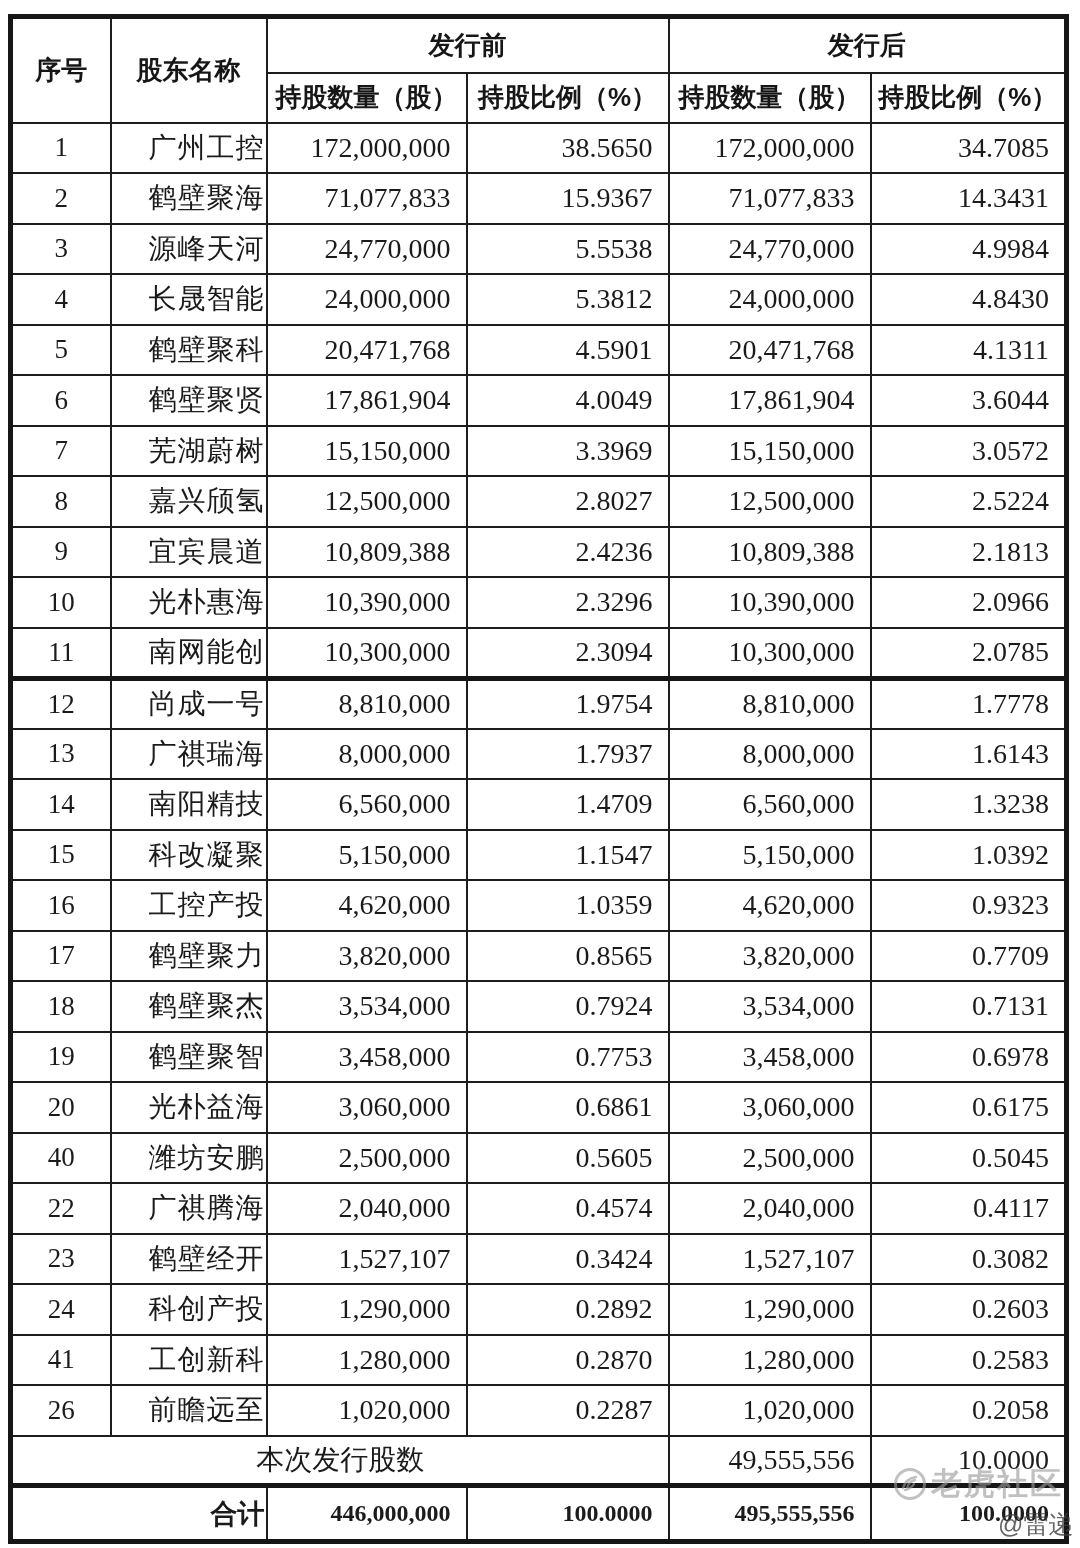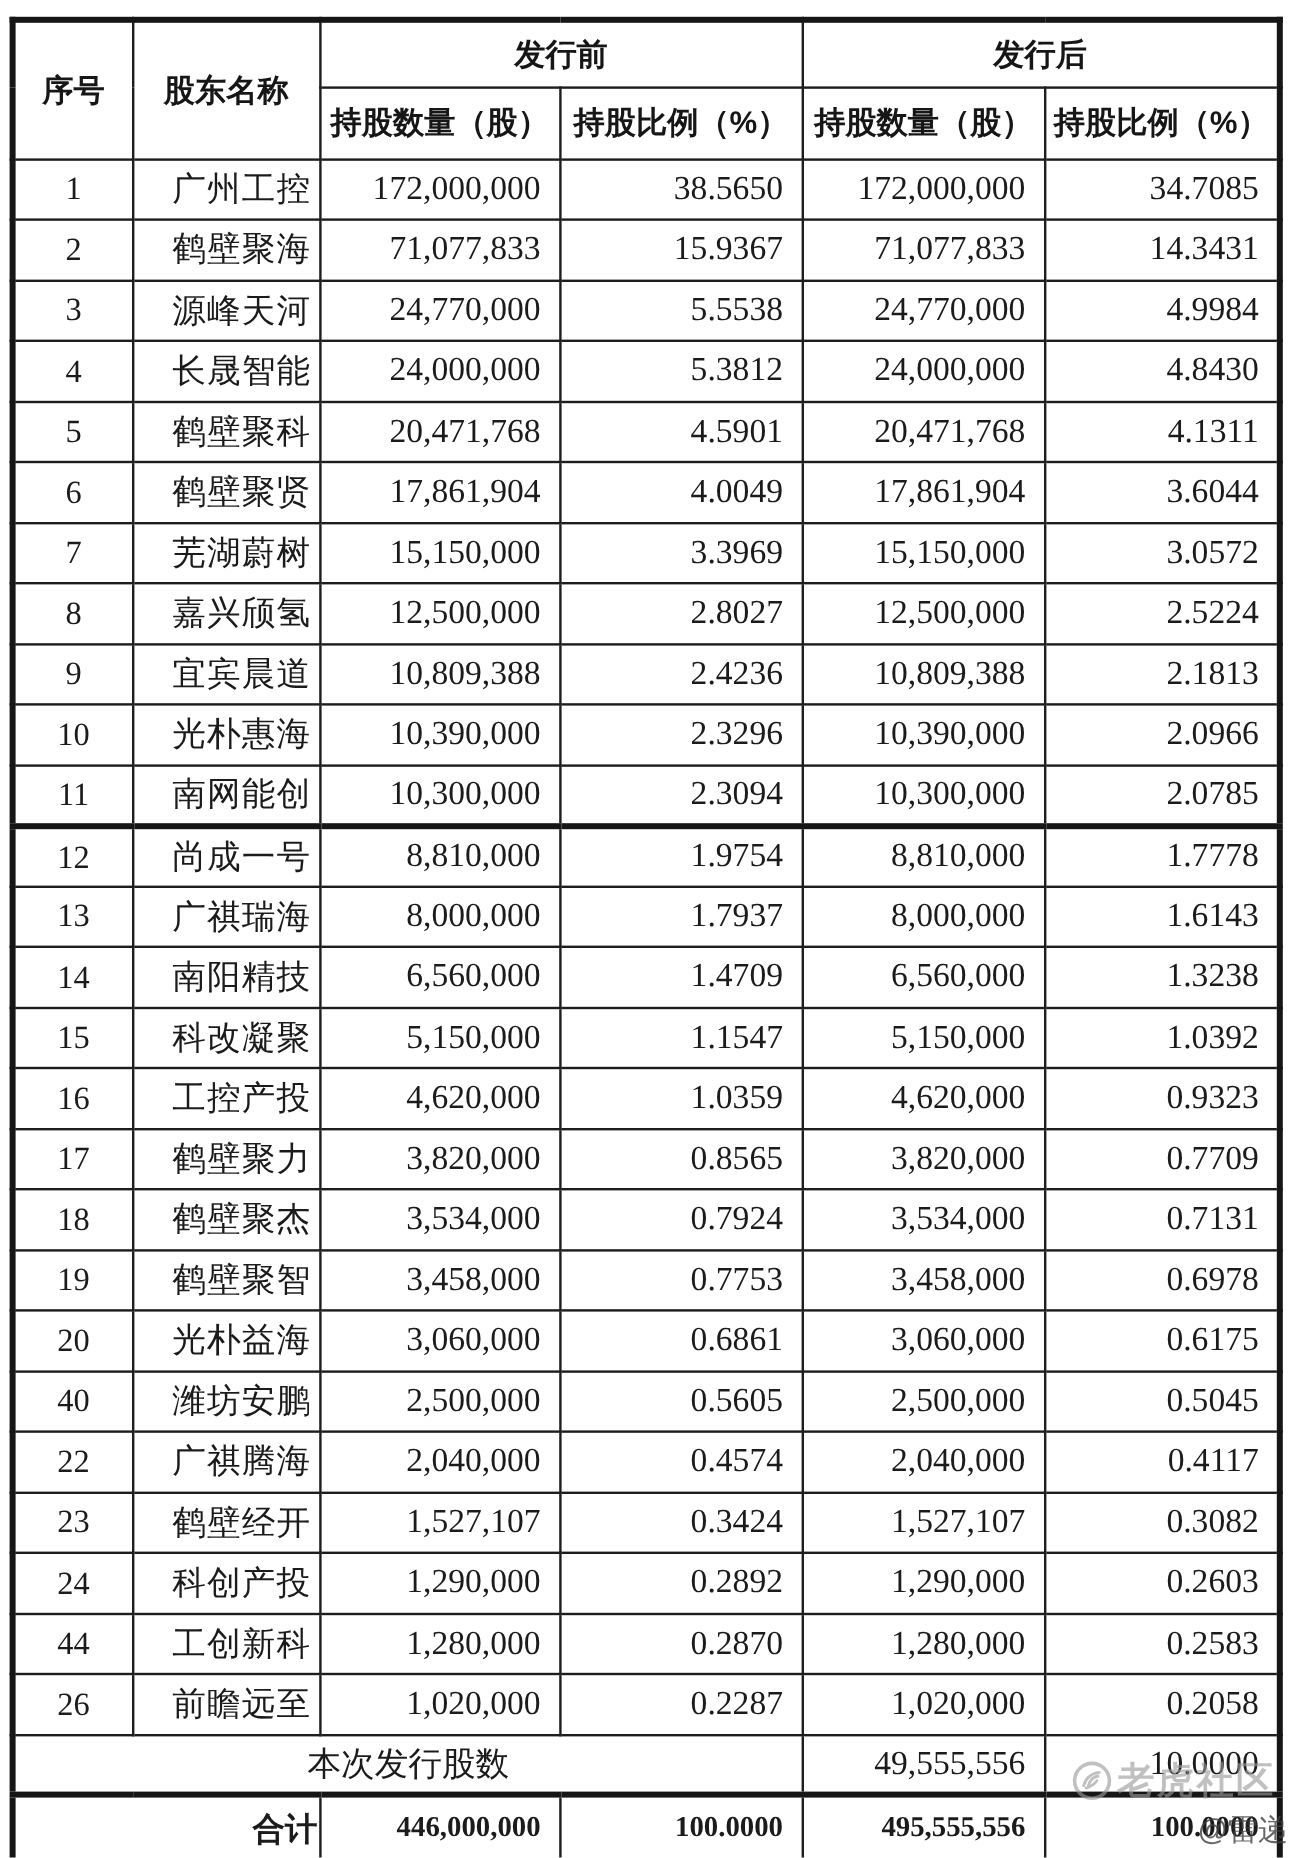--- a/index.html
+++ b/index.html
@@ -35,24 +35,24 @@
   }
   thead th {
     font-family: "Liberation Sans", "DejaVu Sans", sans-serif;
     font-weight: bold;
     font-size: 26px;
     text-align: center;
     color: #161616;
     background: #ffffff;
   }
   tr.head-group th { height: 56px; }
-  tr.head-sub th   { height: 60px; }
+  tr.head-sub th   { height: 50px; }
   tbody td { height: 50.5px; font-size: 28px; }
   td.no   { text-align: center; font-size: 27px; }
-  td.name { text-align: left; letter-spacing: 1px; padding-left: 32px; }
+  td.name { text-align: right; letter-spacing: 1px; padding-left: 32px; }
   td.num  { text-align: right; padding-right: 15px; }
   td.center { text-align: center; }
   tr.thick-top td { border-top: 5px solid #161616; }
   tr.issuance-row td { height: 50px; }
   tr.total-row td {
     height: 56px;
     font-weight: bold;
     font-size: 24px;
   }
   tr.total-row td.center {
@@ -306,21 +306,21 @@
         </tr>
         <tr>
           <td class="no">24</td>
           <td class="name">科创产投</td>
           <td class="num">1,290,000</td>
           <td class="num">0.2892</td>
           <td class="num">1,290,000</td>
           <td class="num">0.2603</td>
         </tr>
         <tr>
-          <td class="no">44</td>
+          <td class="no">41</td>
           <td class="name">工创新科</td>
           <td class="num">1,280,000</td>
           <td class="num">0.2870</td>
           <td class="num">1,280,000</td>
           <td class="num">0.2583</td>
         </tr>
         <tr>
           <td class="no">26</td>
           <td class="name">前瞻远至</td>
           <td class="num">1,020,000</td>

